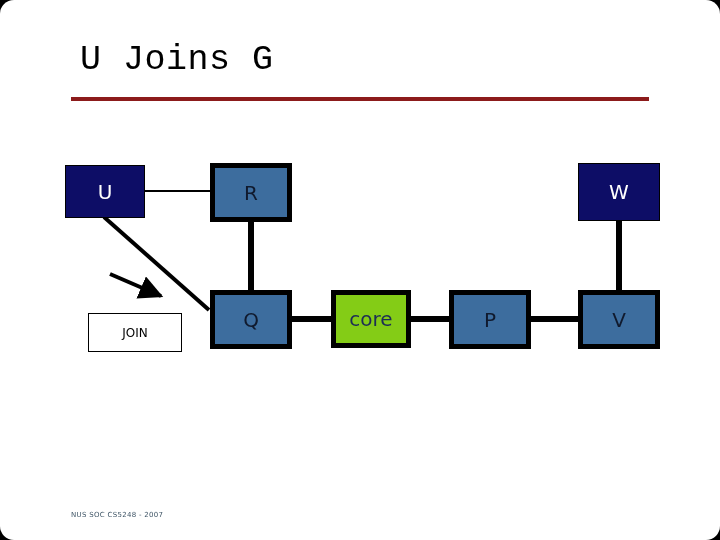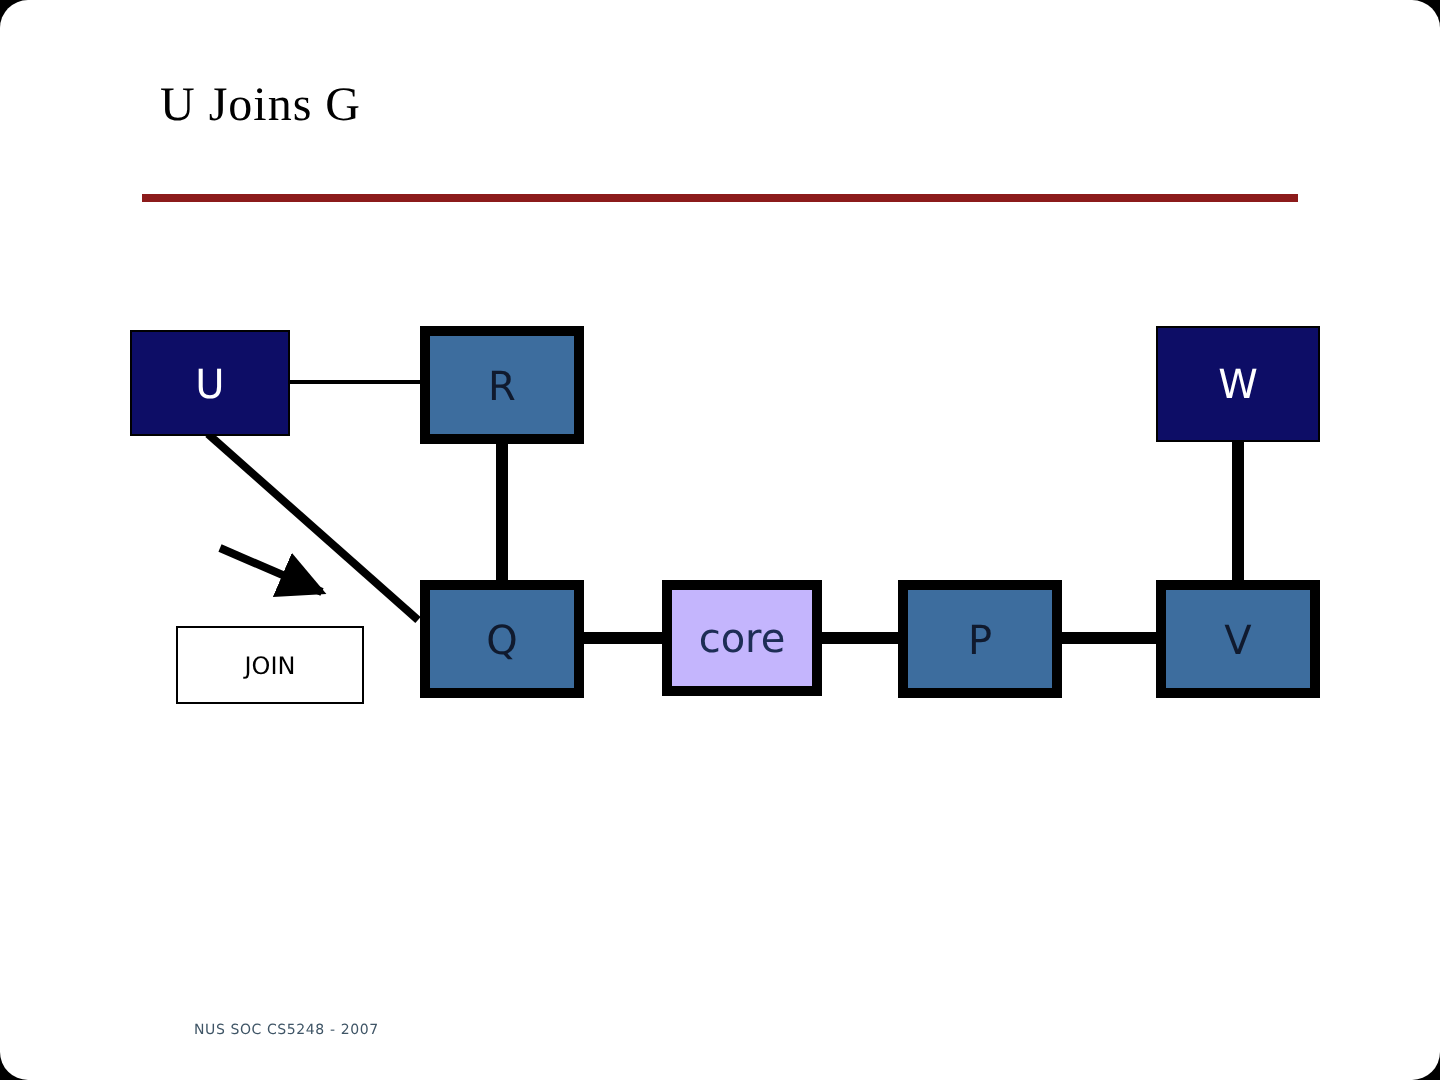--- a/index.html
+++ b/index.html
@@ -19,24 +19,24 @@
     height: 540px;
     background: #ffffff;
     border-radius: 14px;
     overflow: hidden;
   }
   
   #title {
     position: absolute;
     left: 80px;
     top: 40px;
-    font-size: 24px;
+    font-size: 35px;
     color: #000000;
     letter-spacing: 0.5px;
-    font-family: Liberation Serif, serif;
+    font-family: Liberation Mono, monospace;
     white-space: nowrap;
   }
   #title-rule {
     position: absolute;
     left: 71px;
     top: 97px;
     width: 578px;
     height: 4px;
     background: #8c1b1b;
   }
@@ -65,21 +65,21 @@
   }
   .node.navy {
     background: #0d0d66;
     color: #ffffff;
   }
   .node.steel {
     background: #3d6d9e;
     color: #101a2e;
   }
   .node.sky {
-    background: #c4b5fd;
+    background: #84cc16;
     color: #1d2d55;
   }
   .node.plain {
     background: #ffffff;
     color: #000000;
     font-size: 12px;
   }
   
   .conn {
     position: absolute;
@@ -101,21 +101,20 @@
   
   #footer {
     position: absolute;
     left: 71px;
     top: 510px;
     font-size: 7px;
     line-height: 10px;
     color: #3f5566;
     font-family: "DejaVu Sans", sans-serif;
     letter-spacing: 0.3px;
-    margin-left: 26px;
   }
 </style>
 </head>
 <body>
 
 <div id="slide">
 
   <div id="title">U Joins G</div>
   <div id="title-rule"></div>
 

